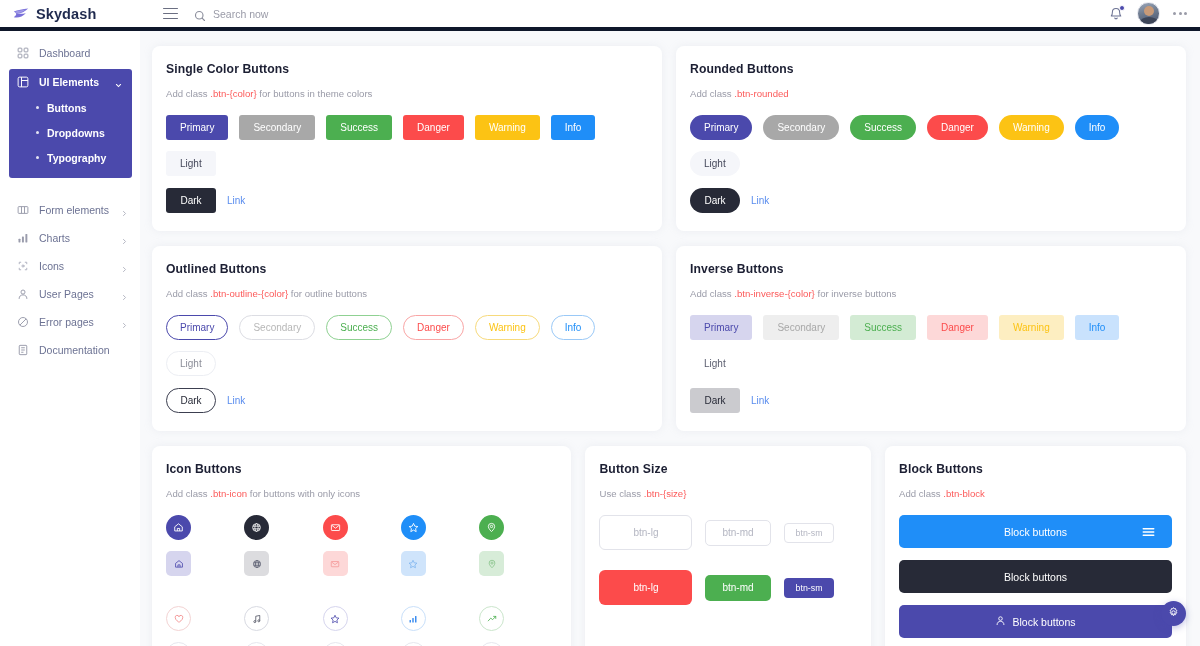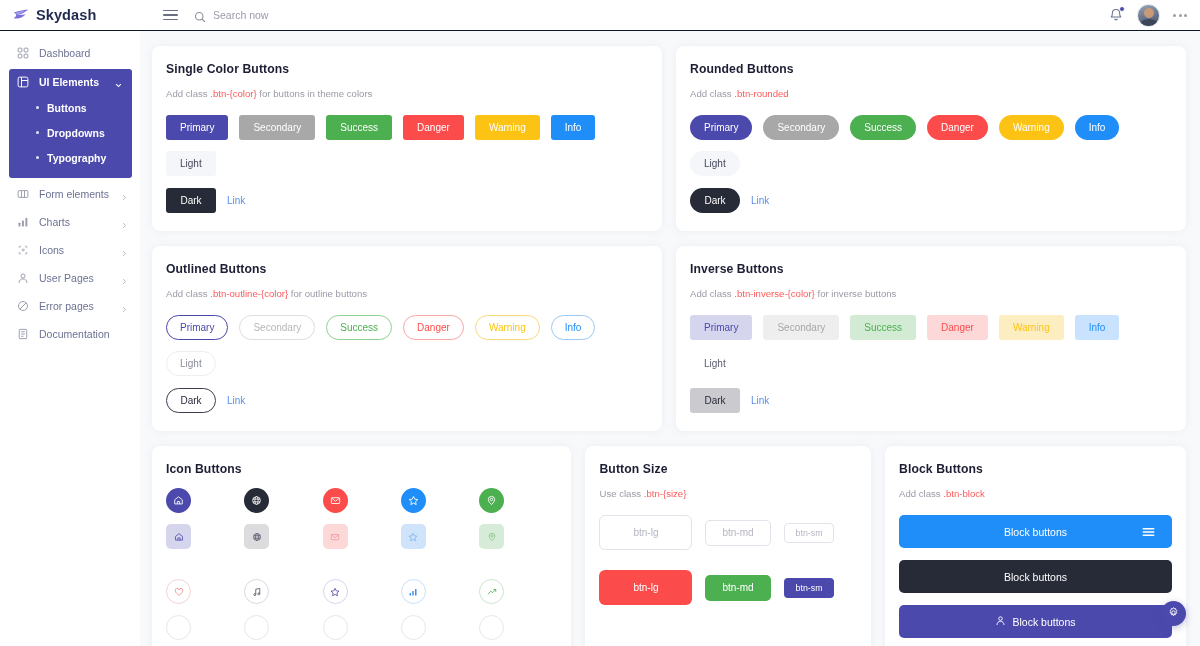--- a/index.html
+++ b/index.html
@@ -10,21 +10,21 @@
     background: #f4f5f7;
     overflow: hidden;
   }
   body { display: flex; flex-direction: column; }
 
   
   .header {
     height: 31px; min-height: 31px;
     background: #ffffff;
     display: flex; align-items: center;
-    border-bottom: 1px solid #0f172a;
+    border-bottom: 4px solid #0f172a;
     position: relative; z-index: 20;
   }
   .brand { width: 152px; display: flex; align-items: center; gap: 7px; padding-left: 13px; }
   .brand-mark { width: 16px; height: 14px; flex: 0 0 auto; }
   .brand-name { font-size: 14.5px; font-weight: 700; color: #1f2a4e; letter-spacing: .1px; }
   .header-left { display: flex; align-items: center; gap: 16px; padding-left: 11px; }
   .hamburger { width: 15px; height: 11px; display:flex; flex-direction: column; justify-content: space-between; cursor: pointer; }
   .hamburger i { display:block; height: 1.4px; background: #6b6f82; border-radius: 2px; }
   .searchbox { display: flex; align-items: center; gap: 7px; cursor: text; }
   .search-ico { width: 12px; height: 12px; flex: 0 0 auto; }
@@ -52,21 +52,21 @@
   }
   .nav-item {
     display: flex; align-items: center; gap: 10px;
     height: 28px; padding: 0 12px 0 16px; cursor: pointer;
     font-size: 10.5px; color: #6c7293;
   }
   .nav-ico { width: 13px; height: 13px; flex: 0 0 auto; display:flex; align-items:center; justify-content:center; }
   .nav-label { flex: 1; white-space: nowrap; }
   .chev { width: 7px; height: 7px; flex: 0 0 auto; }
   .nav-group-active {
-    background: #4b49ac; border-radius: 3px; margin: 2px 8px 2px 9px;
+    background: #4b49ac; border-radius: 3px; margin: 2px 8px 18px 9px;
   }
   .nav-group-active .nav-item-top { color: #ffffff; font-weight: 700; padding: 0 10px 0 7px; height: 26px; }
   .sub-list { padding: 0 0 8px 0; }
   .sub-item {
     display: flex; align-items: center; gap: 8px; height: 25px;
     padding-left: 27px; font-size: 10.5px; color: #ffffff; font-weight: 700; cursor: pointer;
   }
   .sub-bullet { width: 3px; height: 3px; border-radius: 50%; background: rgba(255,255,255,.85); flex: 0 0 auto; }
 
   
@@ -437,20 +437,25 @@
           <button class="btn sq i-dark" style="width:50px;">Dark</button>
           <button class="link-btn lk">Link</button>
         </div>
       </div>
     </div>
 
     <div class="row">
 
       <div class="card" style="flex:1.52 1 0;">
         <div class="card-title">Icon Buttons</div>
+        <div class="card-sub">
+          <span>Add class</span>
+          <span class="code">.btn-icon</span>
+          <span>for buttons with only icons</span>
+        </div>
         <div class="ico-grid">
 
           <div class="ico-row">
             <span class="ico-btn" style="background:#4b49ac;">
               <svg viewBox="0 0 16 16" width="11" height="11" fill="none" stroke="#fff" stroke-width="1.3" stroke-linejoin="round">
                   <path d="M2.5 7 L8 2.6 L13.5 7 V13 H2.5 Z"></path>
                   <path d="M6.3 13 V9.4 H9.7 V13"></path>
                 </svg>
             </span>
             <span class="ico-btn" style="background:#272a37;">

